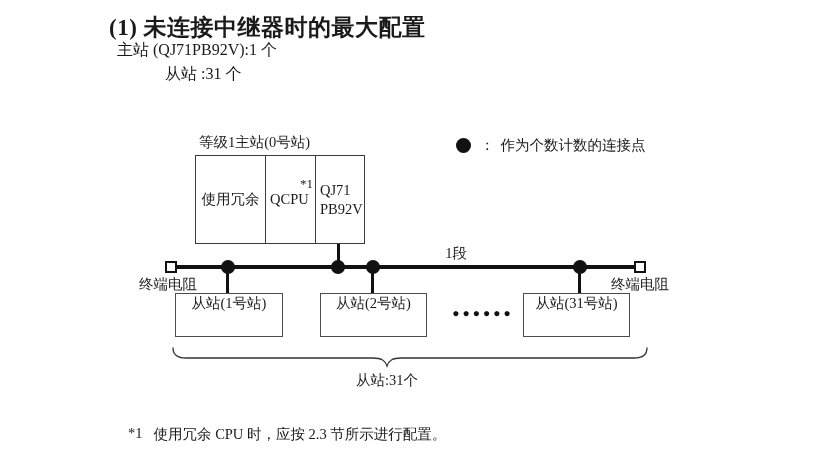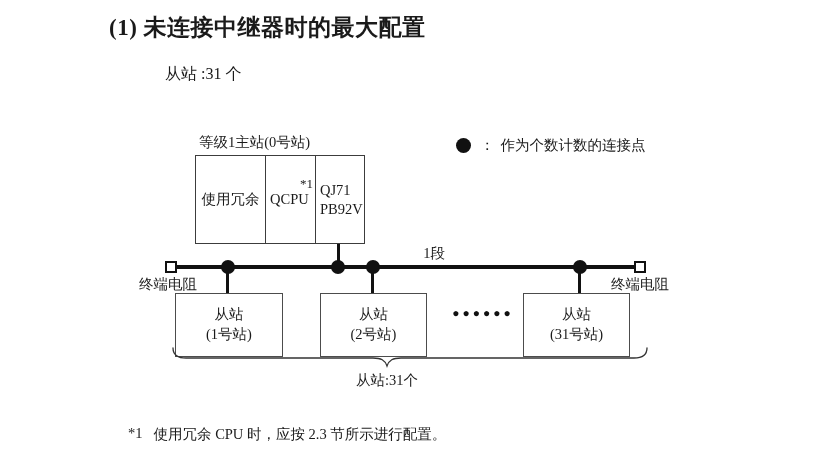--- a/index.html
+++ b/index.html
@@ -20,21 +20,21 @@
   .cell-power{width:70px;}
   .cell-cpu{width:50px;position:relative;justify-content:flex-start;padding-left:4px;}
   .cpu-note{position:absolute;top:20px;right:2px;font-size:13px;}
   .cell-net{width:48px;border-right:none;flex-direction:column;align-items:flex-start;
     justify-content:center;padding-left:4px;line-height:1.3;}
 
   .legend{left:456px;top:136px;display:flex;align-items:center;font-size:14.5px;}
   .legend-dot{width:15px;height:15px;border-radius:50%;background:#111;margin-right:9px;}
   .legend-colon{margin-right:6px;}
 
-  .seg-label{left:408px;top:244px;width:52px;text-align:center;font-size:14.5px;}
+  .seg-label{left:430px;top:244px;width:52px;text-align:center;font-size:14.5px;}
 
   .vline{background:#111;width:3px;}
   .master-drop{left:337px;top:244px;height:23px;}
   .tap1{left:226px;top:267px;height:27px;}
   .tap2{left:371px;top:267px;height:27px;}
   .tap3{left:578px;top:267px;height:27px;}
 
   .bus{left:177px;top:265px;width:457px;height:4px;background:#111;}
   .term-sq{width:12px;height:12px;box-sizing:border-box;border:2px solid #111;background:#fff;}
   .term-left{left:165px;top:261px;}
@@ -42,42 +42,43 @@
   .term-label{font-size:14.5px;top:275px;font-family:Liberation Serif, serif;}
   .term-label-left{left:139px;}
   .term-label-right{left:611px;}
 
   .dot{width:14px;height:14px;border-radius:50%;background:#111;top:260px;}
   .dot1{left:221px;}
   .dot2{left:331px;}
   .dot3{left:366px;}
   .dot4{left:573px;}
 
-  .slave-box{top:293px;height:64px;box-sizing:border-box;border:1px solid #4c4c4c;
-    background:#fff;display:flex;flex-direction:column;align-items:center;
+  .slave-box{top:293px;height:44px;box-sizing:border-box;border:1px solid #4c4c4c;
+    background:#fff;display:flex;flex-direction:row;align-items:flex-start;
     justify-content:center;font-size:14.5px;line-height:1.35;}
   .slave1{left:175px;width:108px;}
   .slave2{left:320px;width:107px;}
   .slave31{left:523px;width:107px;}
   .ellipsis{left:443px;top:306px;width:80px;text-align:center;font-size:12px;
     letter-spacing:3px;color:#111;white-space:nowrap;}
 
   .brace{left:170px;top:347px;}
   .brace-label{left:347px;top:371px;width:80px;text-align:center;font-size:14.5px;}
 
   .caption{left:283px;top:399px;font-size:16px;font-weight:bold;}
   .footnote{left:128px;top:425px;display:flex;font-size:14.5px;}
   .footnote-ref{margin-right:11px;}
 </style>
 </head>
 <body>
 
 <div class="canvas">
 
   <div class="abs title">(1) 未连接中继器时的最大配置</div>
+  <div class="abs spec1">主站 (QJ71PB92V):1 个</div>
   <div class="abs spec2">从站 :31 个</div>
 
   <div class="abs legend">
     <span class="legend-dot"></span>
     <span class="legend-colon">：</span>
     <span>作为个数计数的连接点</span>
   </div>
 
   <div class="abs master-label">等级1主站(0号站)</div>
   <div class="abs master-box">

